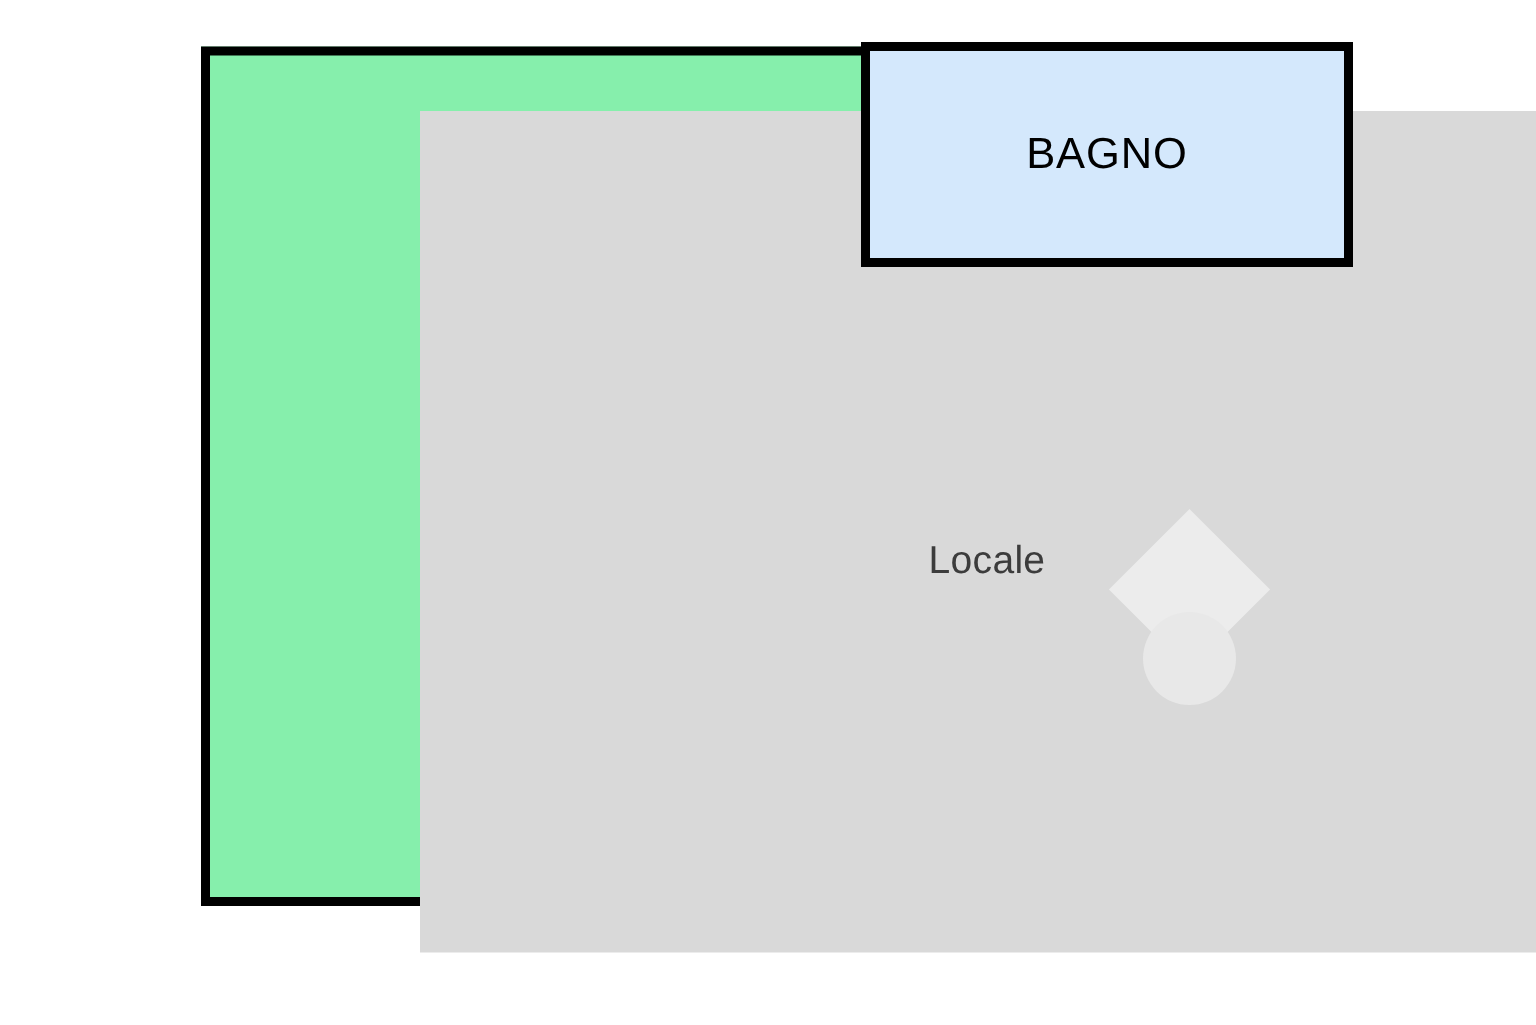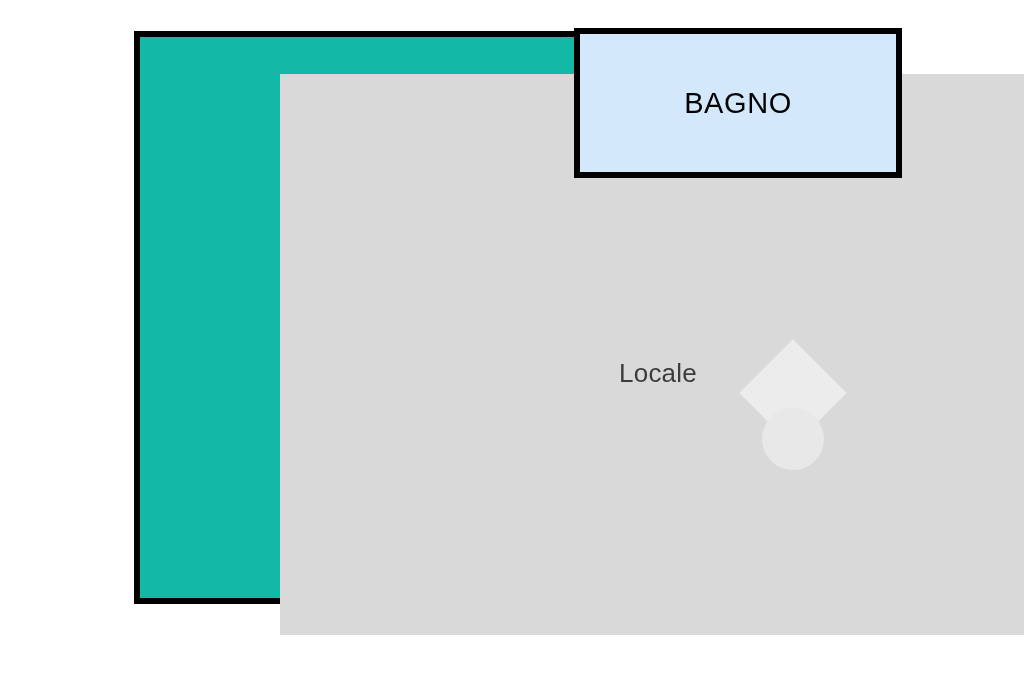--- a/index.html
+++ b/index.html
@@ -24,21 +24,21 @@
 
   
   .building-outline {
     position: absolute;
     left: 134px;
     top: 31px;
     width: 768px;
     height: 573px;
     box-sizing: border-box;
     border: 6px solid #000000;
-    background: #14b8a6;
+    background: #86efac;
   }
 
   
   .room-locale {
     position: absolute;
     left: 140px;
     top: 37px;
     width: 756px;
     height: 561px;
     background: #d9d9d9;

